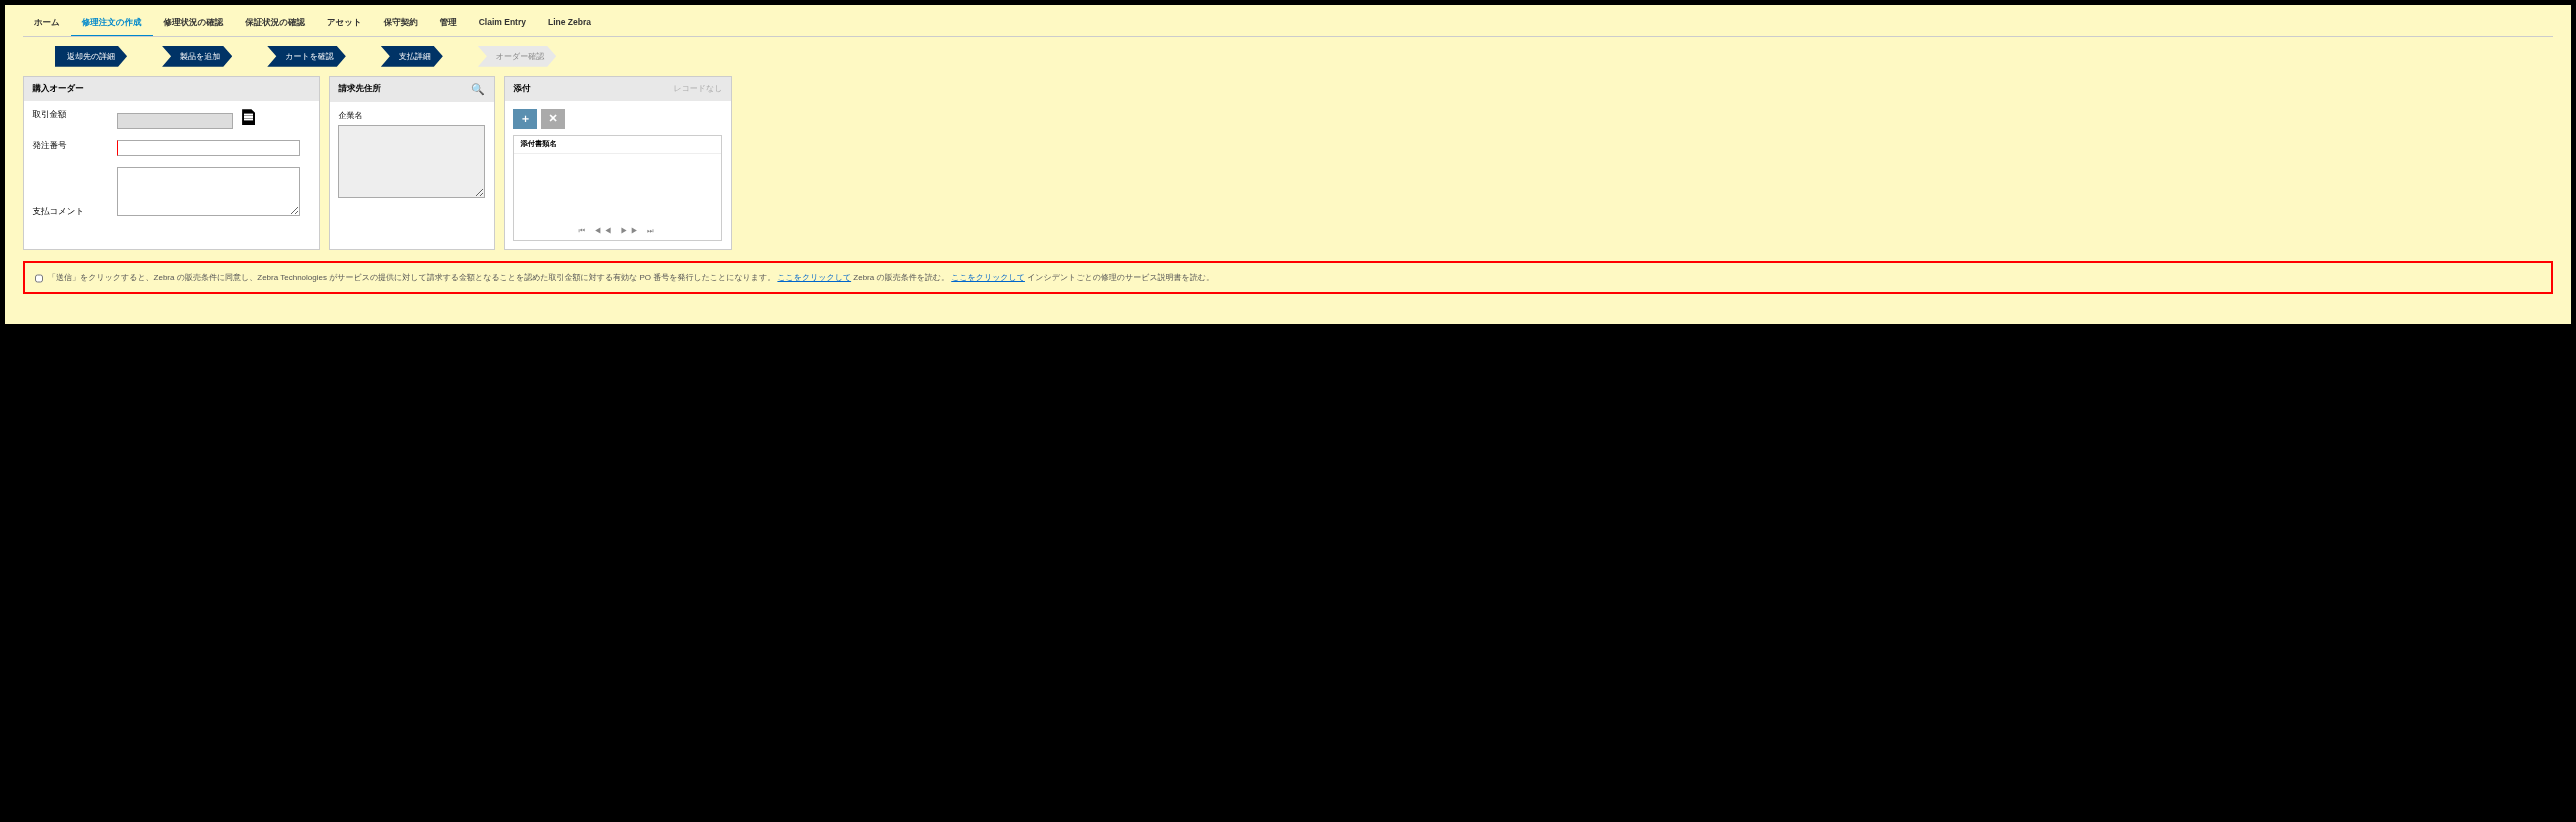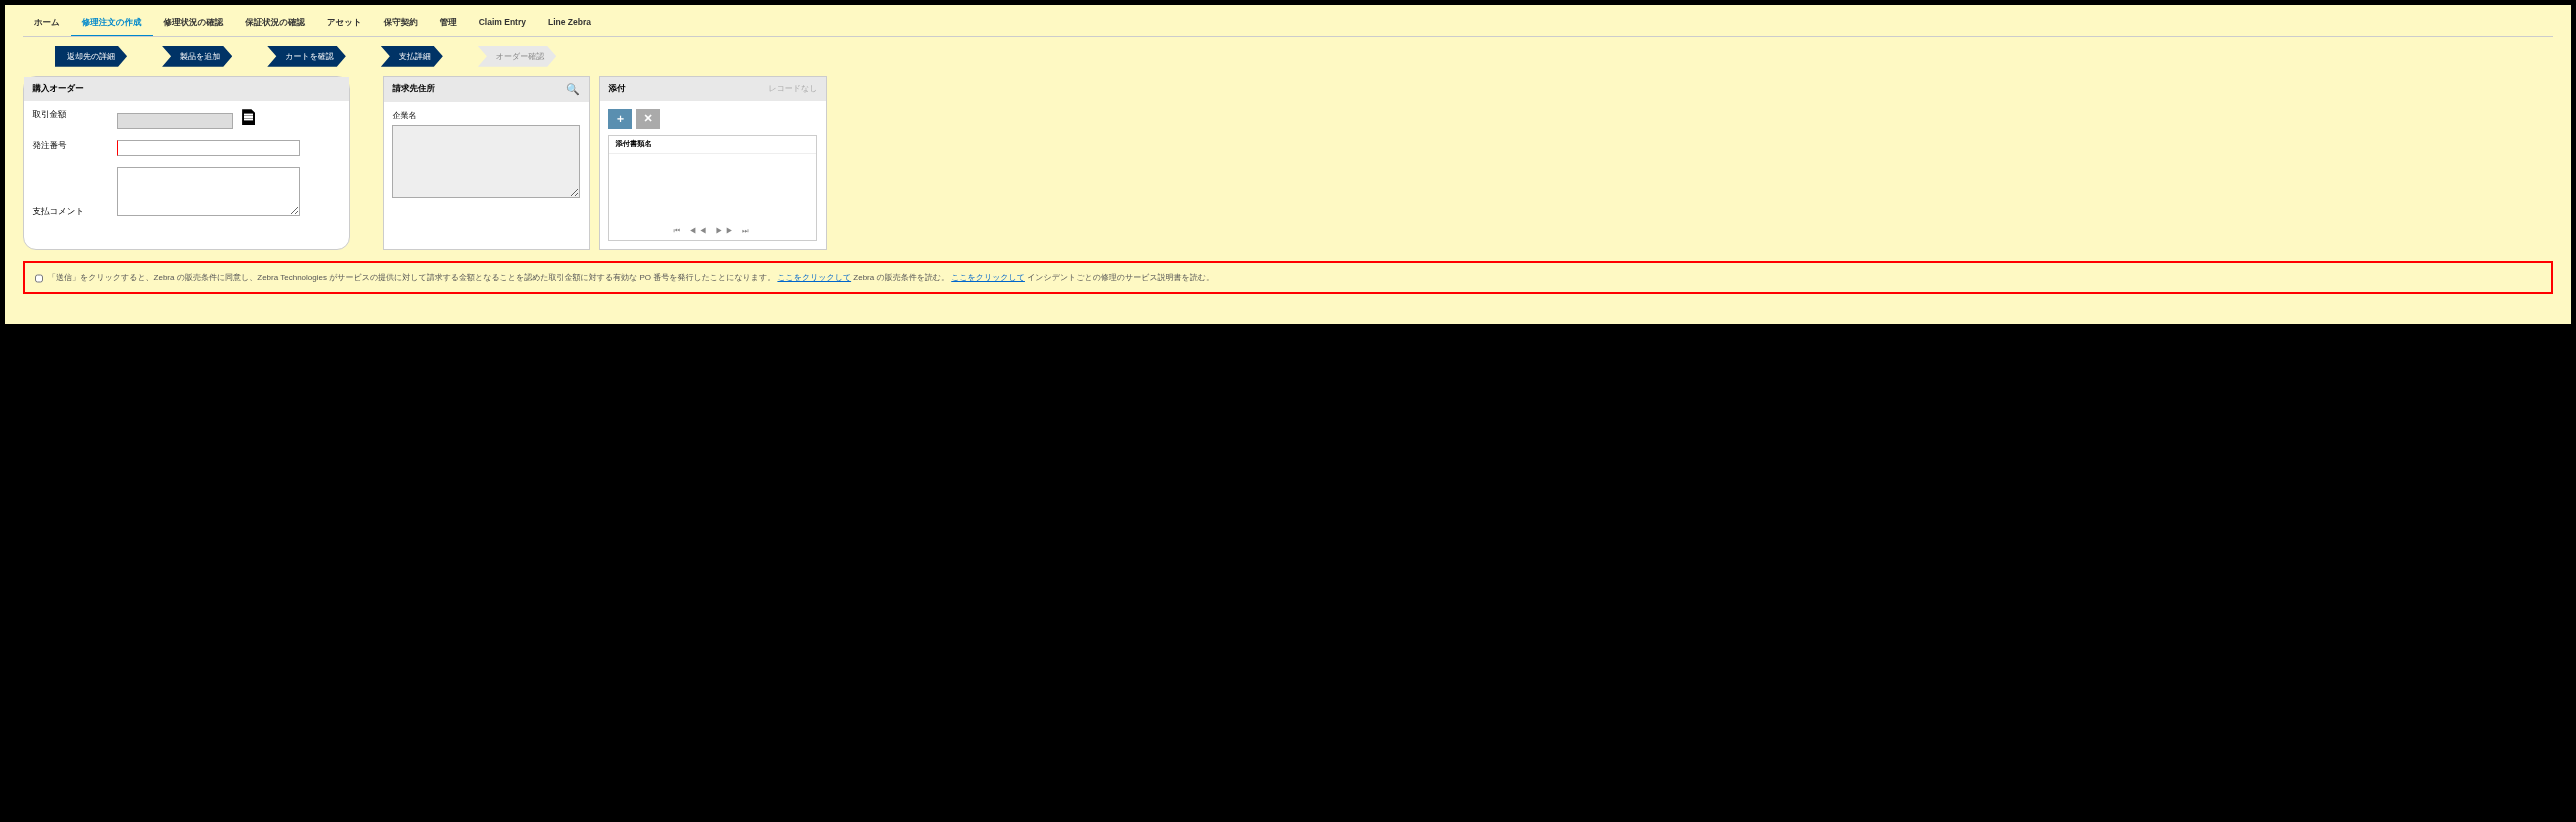--- a/index.html
+++ b/index.html
@@ -13,22 +13,22 @@
     .steps { display: flex; margin-bottom: 9px; }
     .step { background: #003366; color: #fff; padding: 4.9px 12px 4.9px 18px; font-size: 8px; position: relative; margin-right: 3px; clip-path: polygon(0 0, calc(100% - 9px) 0, 100% 50%, calc(100% - 9px) 100%, 0 100%, 9px 50%); margin-left: 32px; }
     .step:first-child { clip-path: polygon(0 0, calc(100% - 9px) 0, 100% 50%, calc(100% - 9px) 100%, 0 100%); padding-left: 12px; }
     .step.inactive { background: #e8e8e8; color: #888; }
     
     .main-row { display: flex; gap: 9px; }
     .panel { border: 0.6px solid #ccc; background: #fff; }
     .panel-header { background: #e8e8e8; padding: 6px 8.5px; font-size: 8.5px; font-weight: bold; display: flex; justify-content: space-between; align-items: center; }
     .panel-body { padding: 8.5px; }
     
-    .col-po { width: 327px; border-radius: 13px; }
-    .col-bill { width: 207px; margin-left: 24px; }
+    .col-po { width: 297px; }
+    .col-bill { width: 166px; }
     .col-attach { width: 228px; }
     .col-actions { flex: 1; background: #e8e8e8; padding: 6px; border: 3.7px solid #ff0000; }
     
     .field-row { display: flex; align-items: flex-start; margin-bottom: 11px; }
     .field-label { width: 85px; font-size: 8.5px; }
     .field-input { flex: 1; }
     .ro-input { width: 116px; height: 16px; background: #ddd; border: 0.6px solid #aaa; }
     .txt-input { width: 183px; height: 16px; border: 0.6px solid #aaa; border-left: 1.8px solid #ff0000; padding: 1.2px 2.4px; }
     .ta-input { width: 183px; height: 49px; border: 0.6px solid #aaa; resize: both; }
     .doc-icon { width: 13.4px; height: 16px; background: #000; display: inline-block; margin-left: 6px; clip-path: polygon(0 0, 70% 0, 100% 25%, 100% 100%, 0 100%); position: relative; }

